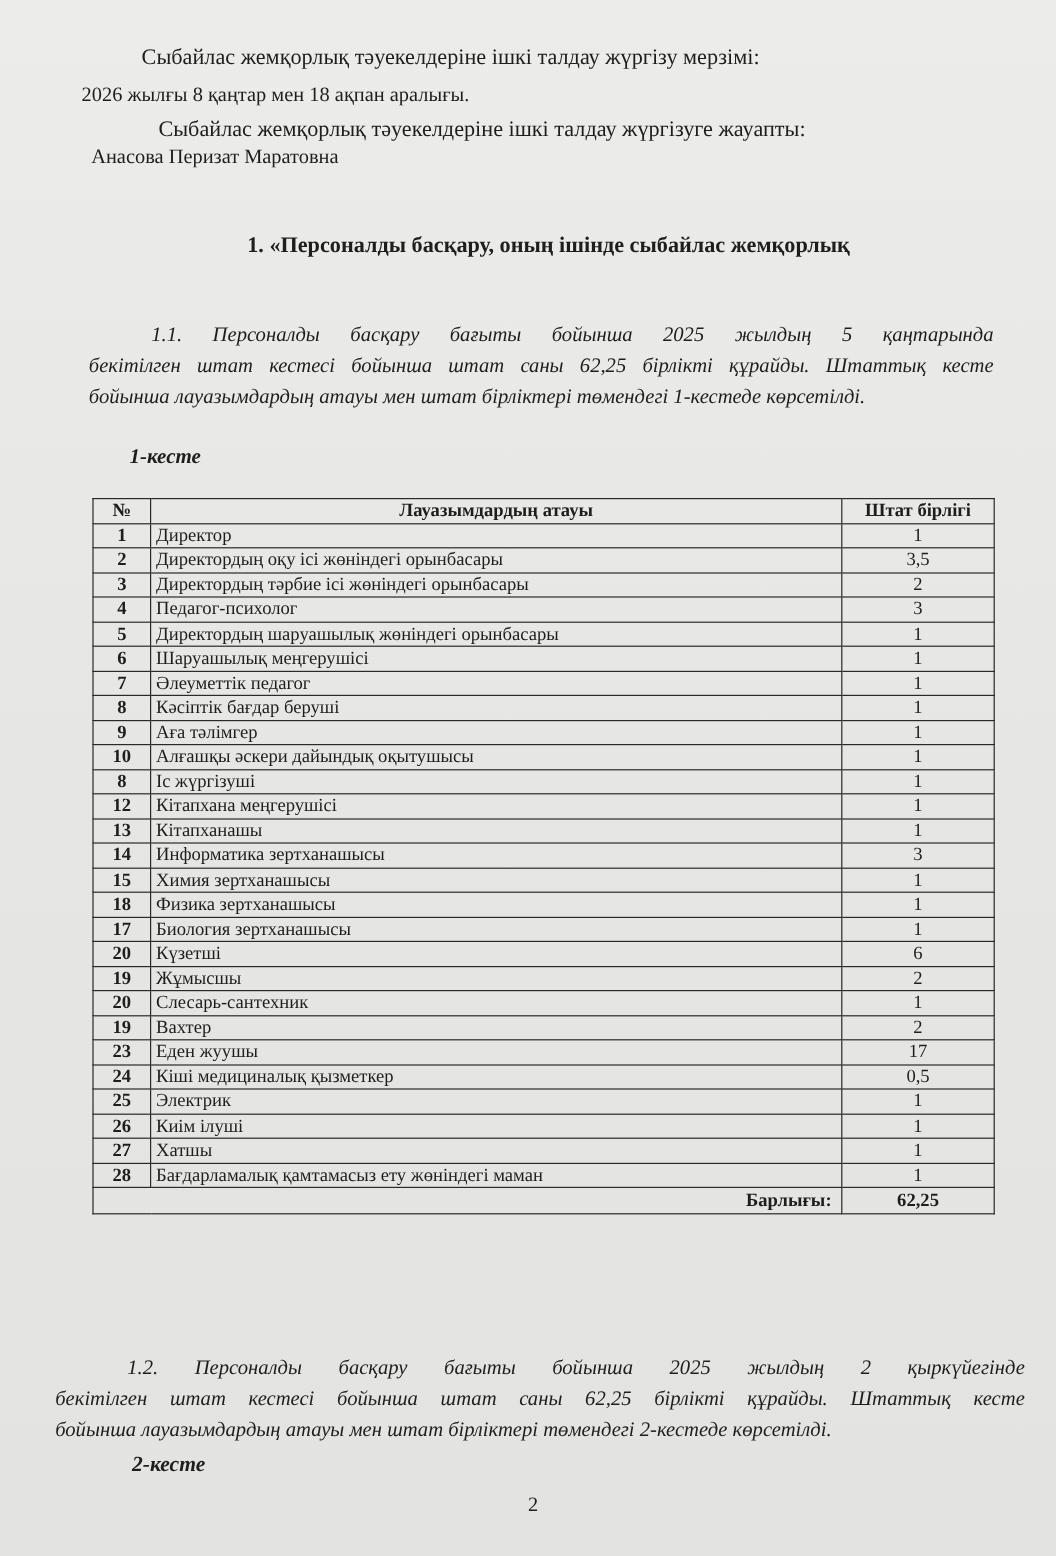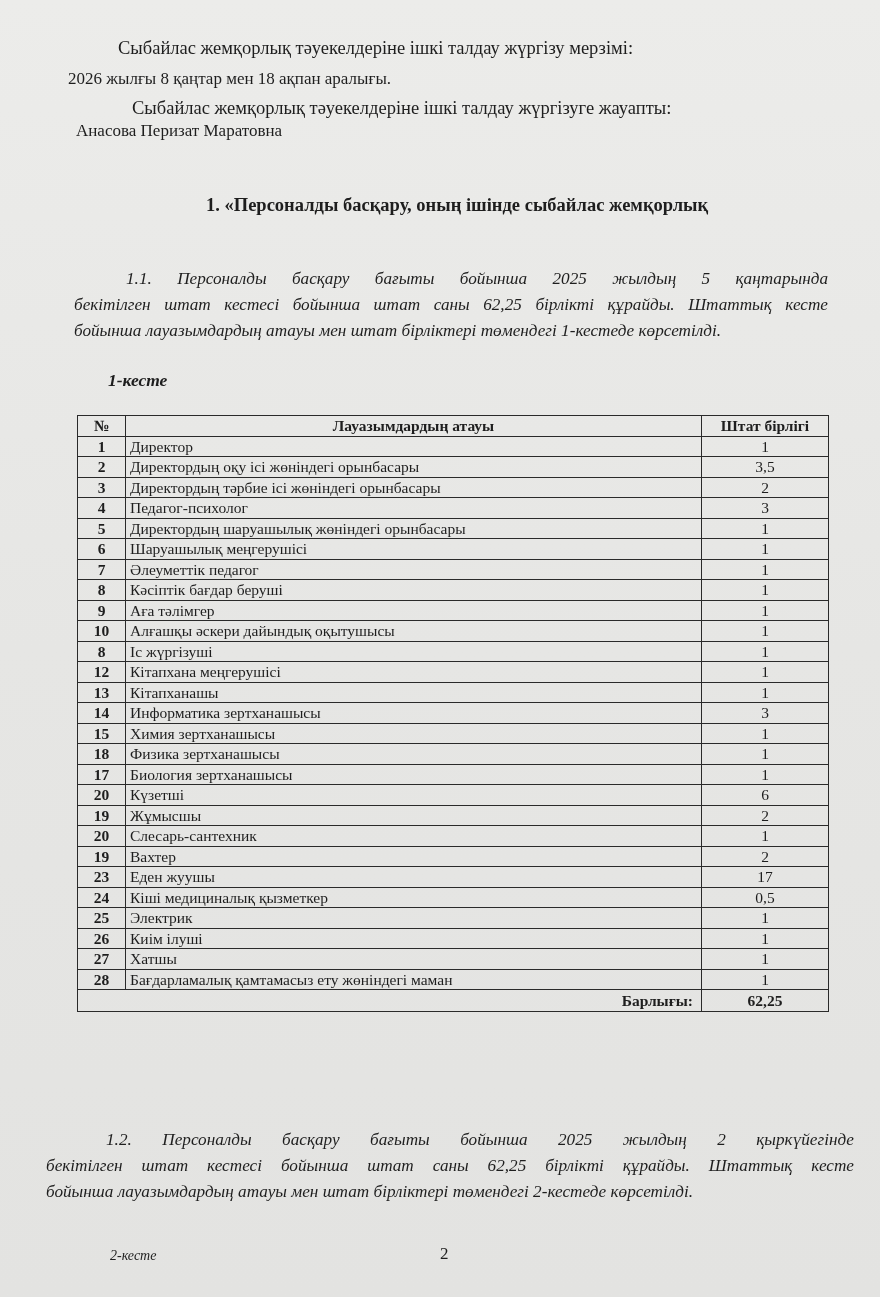--- a/index.html
+++ b/index.html
@@ -35,21 +35,21 @@
       font-size: 17.2px;
       line-height: 26px;
       text-align: justify;
     }
     .para .ln { display: block; text-align: justify; text-align-last: justify; white-space: nowrap; font-style: italic; }
     .para .ln.last { text-align-last: left; }
     .para1 { left: 74px; top: 266px; width: 754px; }
     .para2 { left: 46px; top: 1103px; width: 808px; }
 
     .cap1 { left: 108px; top: 370px; font-size: 17.5px; font-weight: bold; font-style: italic; }
-    .cap2 { left: 110px; top: 1248px; font-size: 14px; font-weight: normal; font-style: italic; }
+    .cap2 { left: 110px; top: 1210px; font-size: 18px; font-weight: bold; font-style: italic; }
     .pagenum { left: 440px; top: 1244px; font-size: 17px; }
 
     table.staff {
       position: absolute;
       left: 77px;
       top: 415px;
       width: 752px;
       border-collapse: collapse;
       font-size: 15.5px;
       background: transparent;

